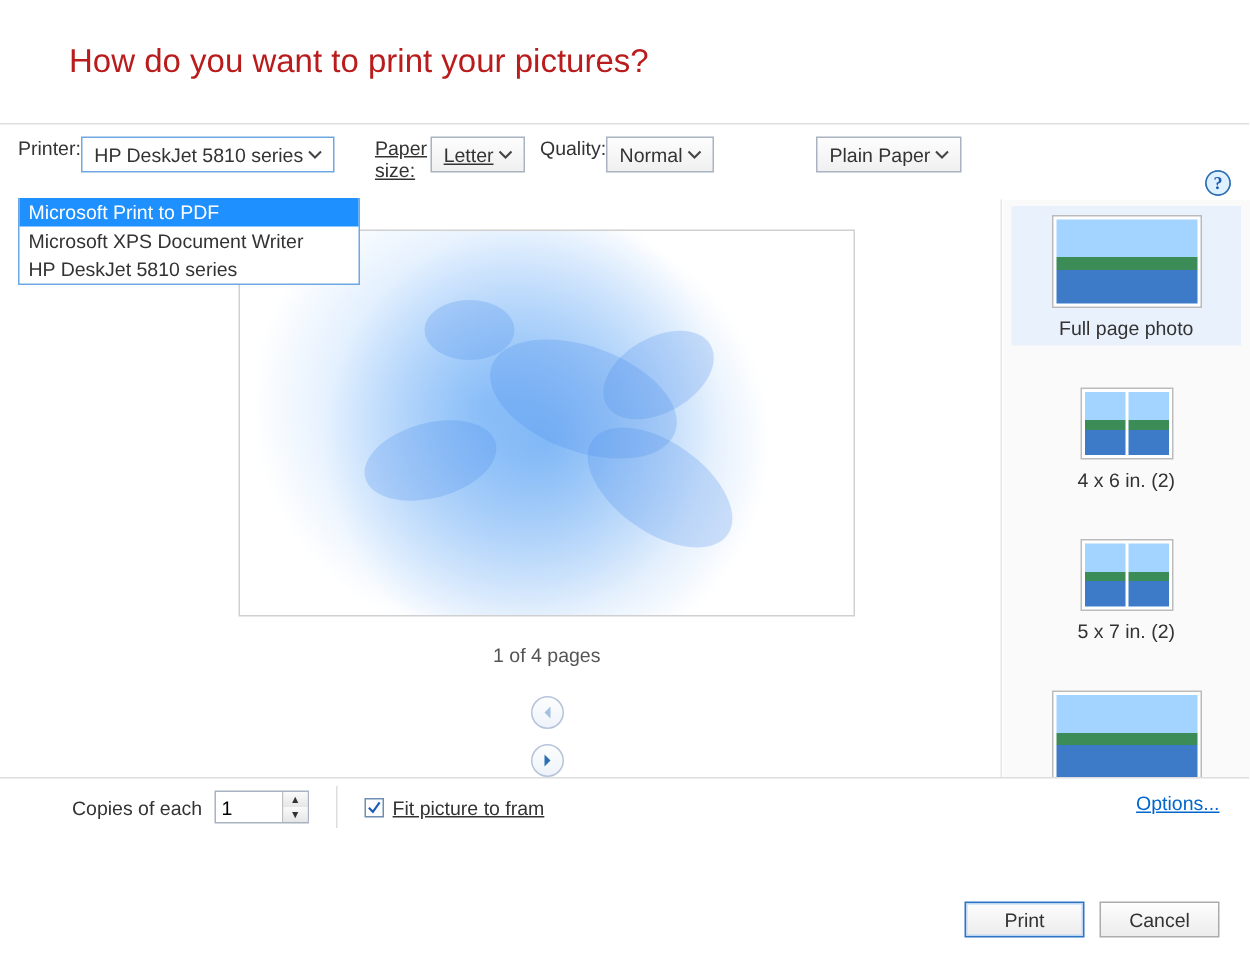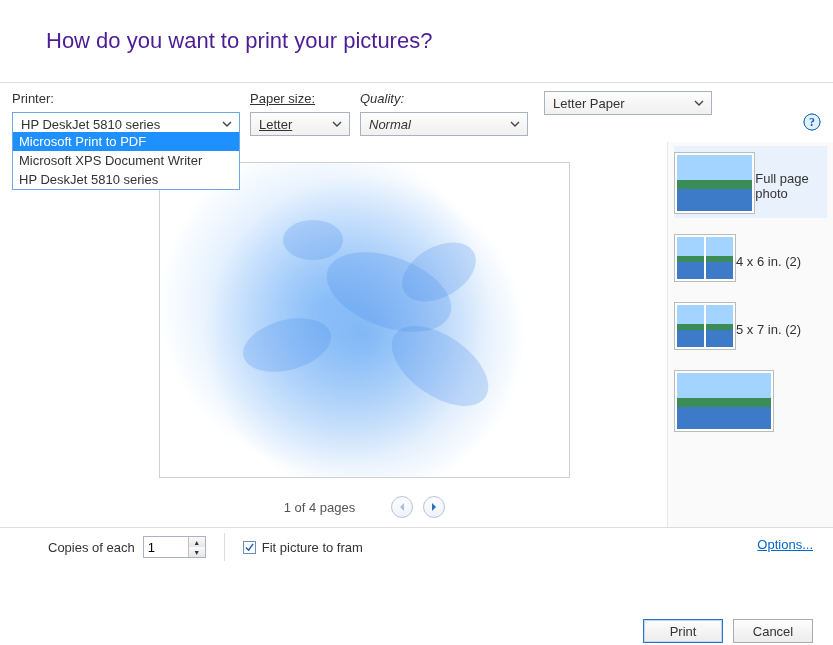--- a/index.html
+++ b/index.html
@@ -10,33 +10,33 @@
     background: #fff;
     color: #333;
     width: 833px;
     height: 645px;
     overflow: hidden;
     position: relative;
   }
   .title-bar {
     padding: 28px 0 28px 46px;
     font-size: 22px;
-    color: #4c1d95;
+    color: #b91c1c;
     border-bottom: 1px solid #ddd;
   }
   .options-row {
     display: flex;
     padding: 8px 12px 0 12px;
     gap: 0;
     position: relative;
   }
-  .opt-col { display: flex; flex-direction: column; margin-right: 10px; }
+  .opt-col { display: flex; margin-right: 10px; }
   .opt-col.ocp { width: 228px; }
   .opt-col.ocs { width: 100px; text-decoration: underline; }
-  .opt-col.ocq { width: 168px; font-style: italic; }
+  .opt-col.ocq { width: 168px; }
   .opt-col.oct { width: 168px; margin-left: 6px; }
   .opt-label { margin-bottom: 6px; }
   .dropdown {
     border: 1px solid #a8b2c0;
     background: linear-gradient(#fdfdfd,#f0f0f0);
     height: 24px;
     display: flex;
     align-items: center;
     justify-content: space-between;
     padding: 0 4px 0 8px;
@@ -92,43 +92,44 @@
     overflow:hidden;
     margin-top:12px;
   }
   .splash { position:absolute; border-radius:50%; background:rgba(70,140,235,0.25); }
   .pager {
     margin-top: 18px;
     display:flex;
     align-items:center;
     gap:10px;
     color:#555;
+    flex-direction:column;
   }
   .pager-btn {
     width:22px; height:22px;
     border-radius:50%;
     border:1px solid #b5c3da;
     background:linear-gradient(#fdfdfd,#eef3fa);
     display:flex; align-items:center; justify-content:center;
     cursor:pointer;
   }
   .pager-btn svg{width:8px;height:8px;}
   .pager-btn.prev svg{opacity:0.4;}
 
   .layout-pane {
     width:166px;
     border-left:1px solid #e6e6e6;
     overflow-y:scroll;
     background:#fafafa;
     padding:4px 0;
   }
   .layout-item{
-    display:flex; align-items:center;
+    display:flex; flex-direction:column; align-items:center;
     padding:6px 0 4px;
-    margin:0 6px 10px 6px;
+    margin:0 6px 22px 6px;
   }
   .layout-item.selected{
     background:#e9f1fc;
   }
   .thumb{
     border:1px solid #bbb;
     padding:2px;
     background:#fff;
   }
   .thumb.full{ width:100px; height:62px; }
@@ -158,32 +159,32 @@
     border:1px solid #a8b2c0;
     height:22px;
   }
   .spin input{
     border:none; width:44px; height:20px;
     font-size:13px; padding:0 4px; outline:none;
   }
   .spin-btns{display:flex;flex-direction:column;border-left:1px solid #c0c0c0;}
   .spin-btn{width:16px;height:10px;background:linear-gradient(#fafafa,#e6e6e6);display:flex;align-items:center;justify-content:center;font-size:7px;cursor:pointer;}
   .sep{width:1px;background:#ddd;height:28px;margin:0 18px;}
-  .checkbox-wrap{display:flex;align-items:center;gap:6px;}
+  .checkbox-wrap{display:flex;align-items:center;gap:6px;text-decoration:underline;}
   .chk{width:13px;height:13px;border:1px solid #6d8db3;display:flex;align-items:center;justify-content:center;background:#fff;}
   .chk svg{width:9px;height:9px;}
   .options-link{
     position:absolute; right:20px; top:9px;
     color:#0066cc; text-decoration:underline; cursor:pointer;
     font-size:13px;
   }
 
   .button-row{
     position:absolute;
-    bottom:2px; right:20px;
+    bottom:20px; right:20px;
     display:flex; gap:10px;
   }
   .btn{
     min-width:80px; height:24px;
     border:1px solid #acacac;
     background:linear-gradient(#fdfdfd,#ececec);
     display:flex;align-items:center;justify-content:center;
     font-size:13px; cursor:pointer; padding:0 14px;
   }
   .btn.primary{
@@ -225,21 +226,21 @@
       <span>Normal</span>
       <span class="dd-chevron">
           <svg viewBox="0 0 10 10">
             <path d="M1 3 L5 7 L9 3" stroke="#444" stroke-width="1.4" fill="none"></path>
           </svg>
         </span>
     </div>
   </div>
   <div class="opt-col oct">
     <div class="dropdown">
-      <span>Letter Paper</span>
+      <span>Plain Paper</span>
       <span class="dd-chevron">
           <svg viewBox="0 0 10 10">
             <path d="M1 3 L5 7 L9 3" stroke="#444" stroke-width="1.4" fill="none"></path>
           </svg>
         </span>
     </div>
   </div>
 
   <span class="help-icon">
     <svg viewBox="0 0 18 18">

